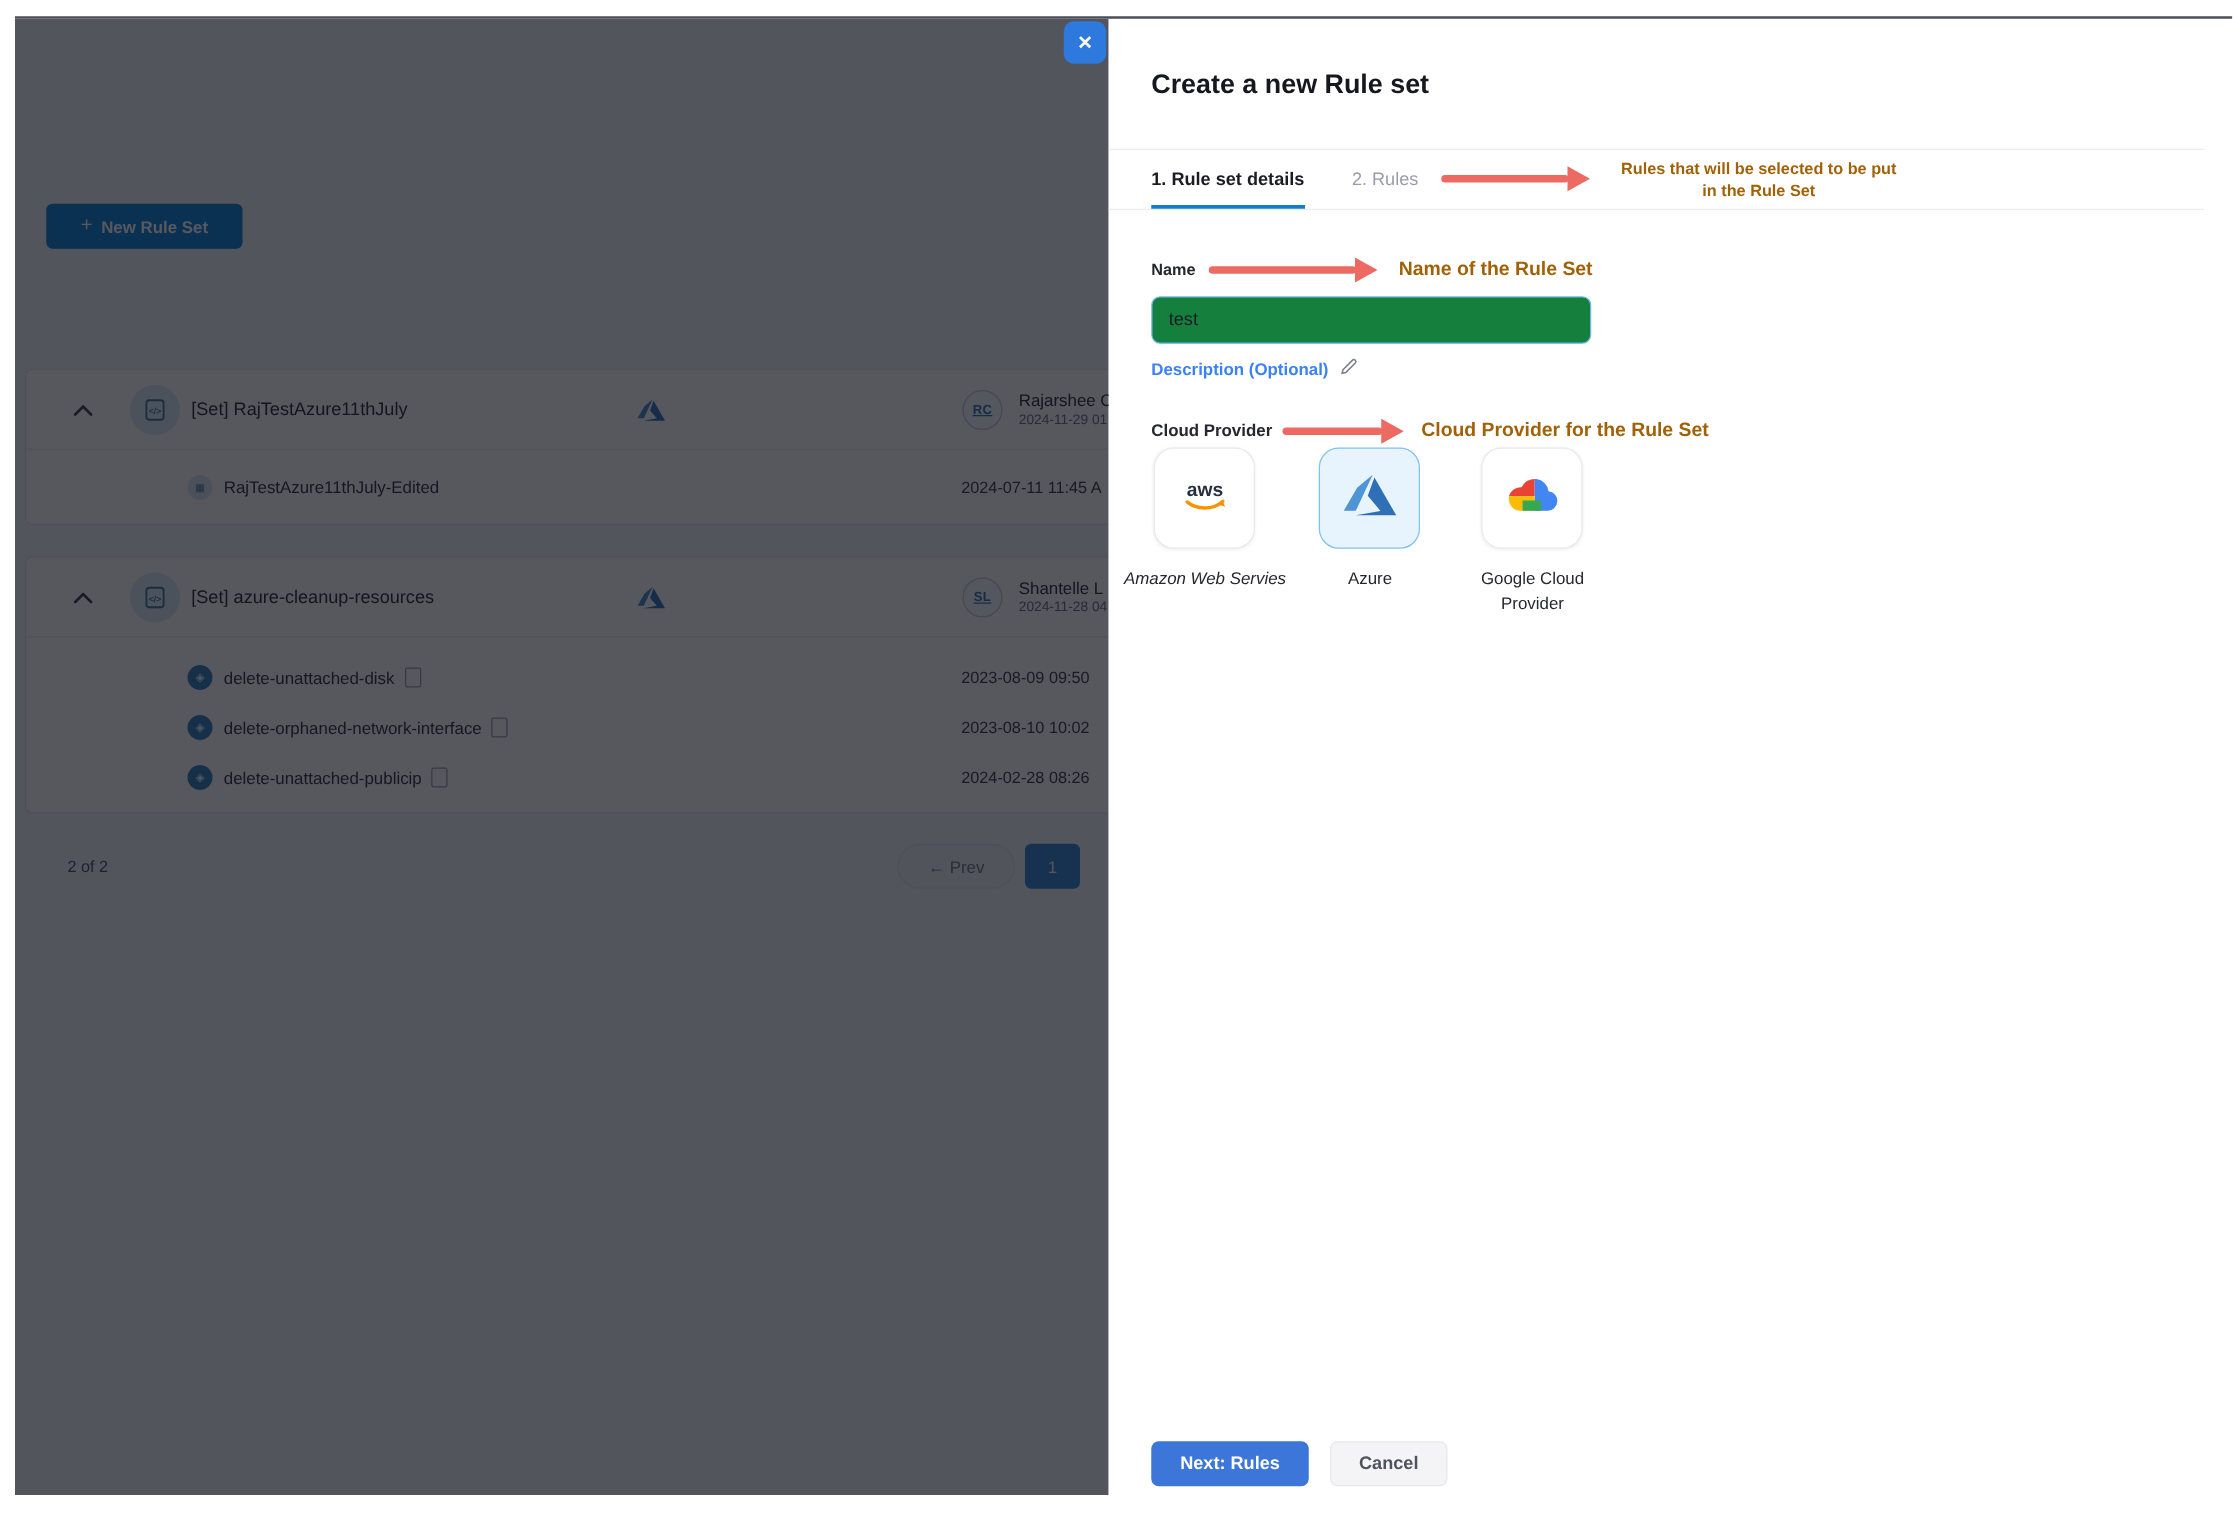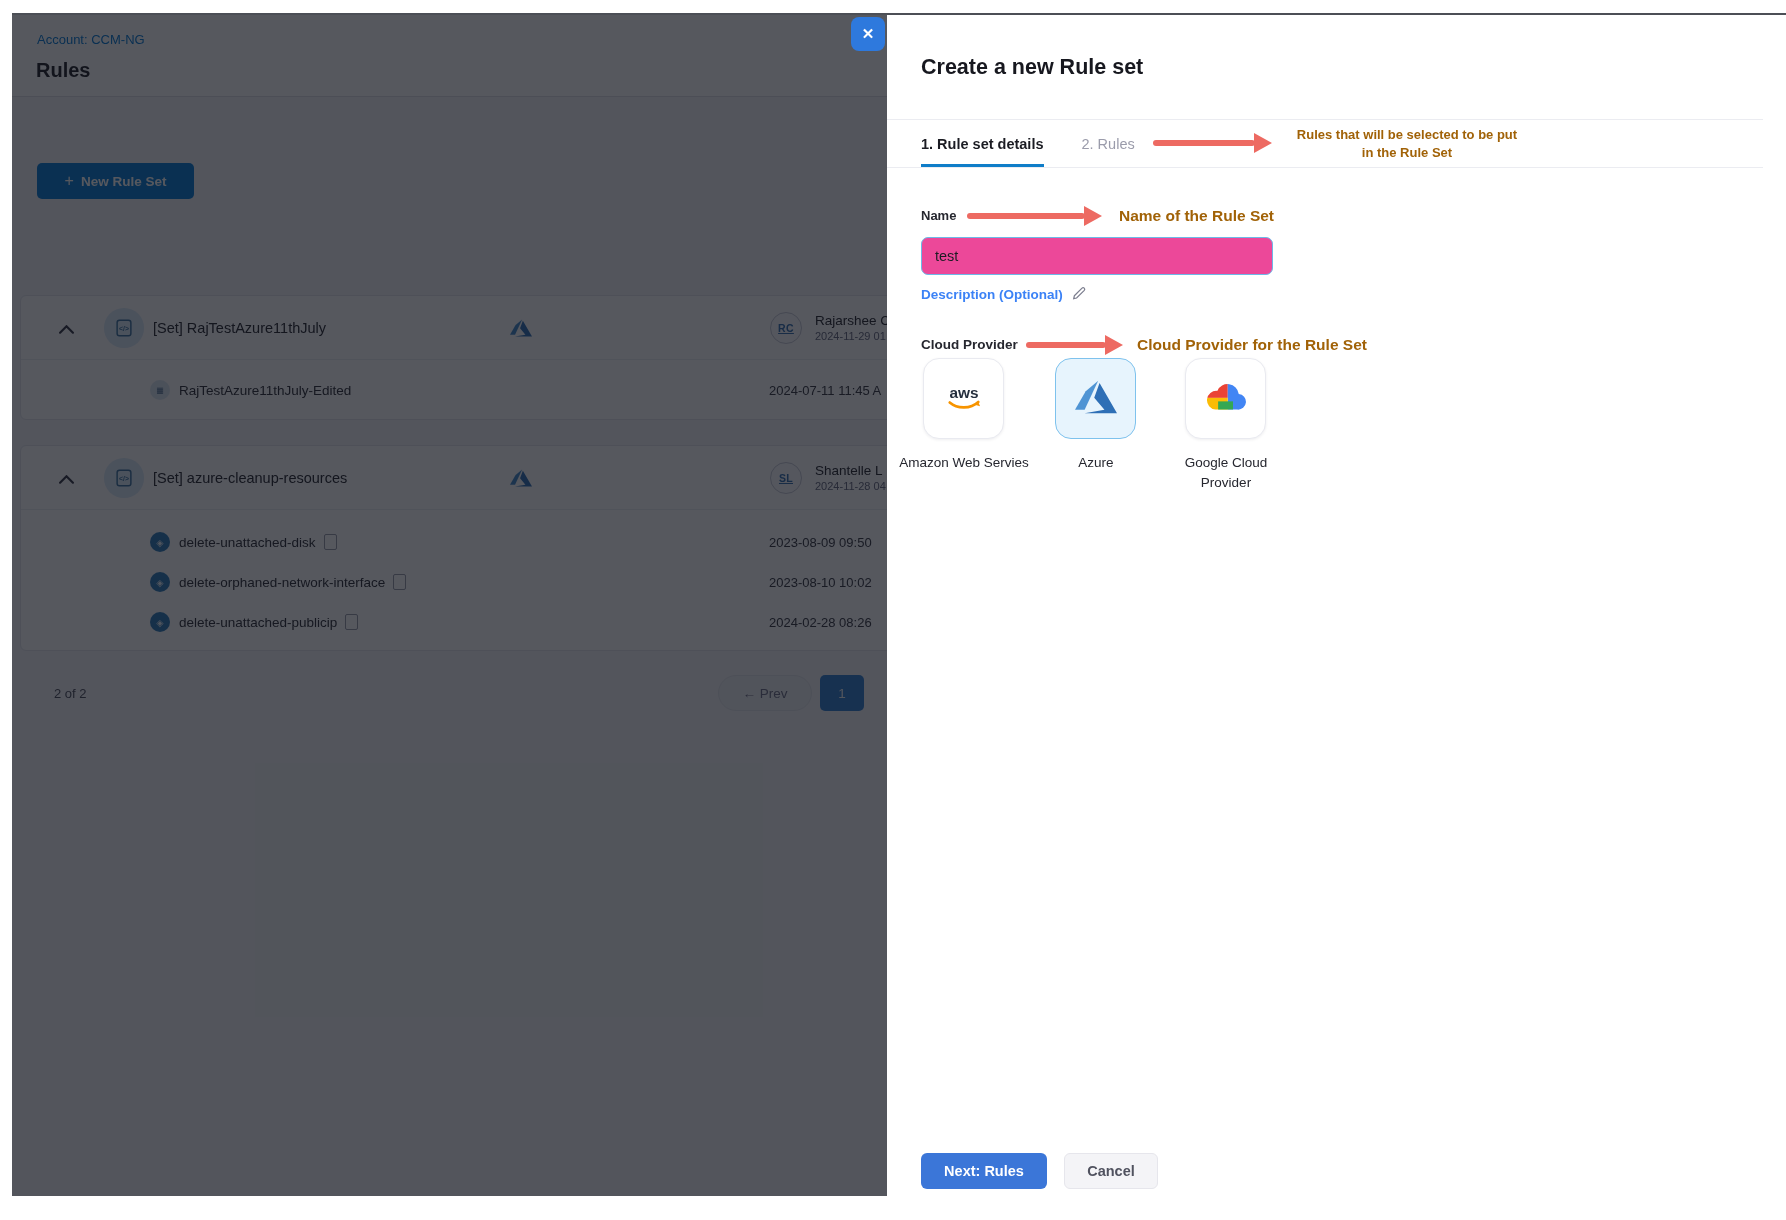--- a/index.html
+++ b/index.html
@@ -73,46 +73,42 @@
 
   .r-arrow{position:absolute;height:6px;background:#ed6a62;border-radius:3px;}
   .r-arrow .head{position:absolute;right:-17px;top:50%;transform:translateY(-50%);width:0;height:0;
                  border-left:18px solid #ed6a62;border-top:10px solid transparent;border-bottom:10px solid transparent;}
   .annot{position:absolute;color:#a16207;font-weight:bold;}
   .annot.small{font-size:13px;line-height:18px;text-align:center;}
   .annot.big{font-size:15.5px;white-space:nowrap;}
 
   .fld-label{position:absolute;left:34px;font-size:13px;font-weight:600;color:#26272f;}
   .name-input{position:absolute;left:34px;top:222px;width:352px;height:38px;border:1.6px solid #6cb9e8;border-radius:7px;
-              font-size:14.5px;color:#1b1c23;padding:0 13px;box-sizing:border-box;font-family:inherit;background:#ec4899;outline:none;}
+              font-size:14.5px;color:#1b1c23;padding:0 13px;box-sizing:border-box;font-family:inherit;background:#15803d;outline:none;}
   .desc-row{position:absolute;left:34px;top:270px;display:flex;align-items:center;gap:9px;}
   .desc-label{font-size:13.5px;font-weight:600;color:#3b82f6;}
 
   .prov-card{position:absolute;top:343px;width:81px;height:81px;border-radius:16px;background:#fff;border:1px solid #e9eaf0;
              box-shadow:0 1px 3px rgba(20,20,40,.07);display:flex;align-items:center;justify-content:center;box-sizing:border-box;}
   .prov-card.selected{background:#e7f4fd;border:1.6px solid #7ec2ed;box-shadow:none;}
   .prov-aws{left:36px;} .prov-azure{left:168px;} .prov-gcp{left:298px;}
   .prov-label{position:absolute;top:438px;width:132px;text-align:center;font-size:13.5px;color:#26272f;line-height:20px;}
-  .lbl-aws{left:11px;} .lbl-azure{left:143px;} .lbl-gcp{left:273px;}
+  .lbl-aws{left:11px;font-style:italic;} .lbl-azure{left:143px;} .lbl-gcp{left:273px;}
 
   .dr-footer-btn{position:absolute;top:1138px;height:36px;border-radius:6px;font-size:14.5px;font-weight:bold;font-family:inherit;
                  display:flex;align-items:center;justify-content:center;border:none;}
   .next-btn{left:34px;width:126px;background:#3b76d8;color:#fff;}
   .cancel-btn{left:177px;width:94px;background:#f4f4f7;border:1px solid #e6e6ec;color:#50525f;}
 </style>
 </head>
 <body>
 
 <div class="canvas">
 
   <div class="app">
-    <div class="pg-header">
-      <a class="crumb">Account: CCM-NG</a>
-      <div class="pg-title">Rules</div>
-    </div>
 
 
     <button class="new-btn">
       <span class="plus">+</span>
       <span>New Rule Set</span>
     </button>
 
 
     <div class="card card1">
       <div class="row main">

